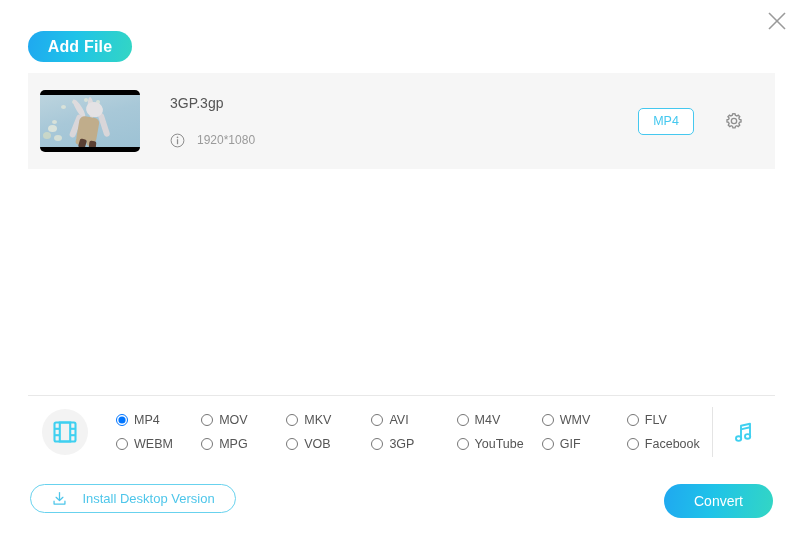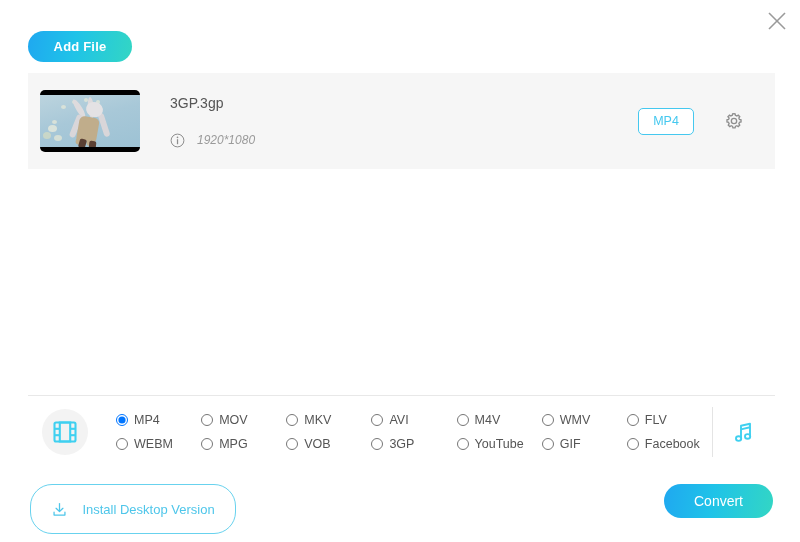--- a/index.html
+++ b/index.html
@@ -44,21 +44,21 @@
     border-radius: 30px;
     font-family: "Liberation Sans", sans-serif;
     cursor: pointer;
     display: flex;
     align-items: center;
     justify-content: center;
   }
   .addfile-btn {
     width: 104px;
     height: 31px;
-    font-size: 13px;
+    font-size: 16px;
     font-weight: bold;
     letter-spacing: .2px;
   }
 
   
   .file-row {
     position: absolute;
     left: 28px;
     top: 73px;
     width: 747px;
@@ -149,21 +149,20 @@
     margin-bottom: 22px;
   }
   .file-sub {
     display: flex;
     align-items: center;
   }
   .info-icon { margin-right: 12px; display: block; }
   .file-res {
     font-size: 12px;
     color: #9a9a9a;
-    font-style: italic;
   }
   .format-badge {
     width: 56px;
     height: 27px;
     border: 1px solid #45c8ef;
     border-radius: 5px;
     color: #45c8ef;
     font-size: 12.5px;
     display: flex;
     align-items: center;
@@ -234,21 +233,21 @@
     cursor: pointer;
     flex: 0 0 auto;
   }
 
   
   .install-btn {
     position: absolute;
     left: 30px;
     top: 484px;
     width: 206px;
-    height: 50px;
+    height: 29px;
     border: 1px solid #68d2ee;
     border-radius: 22px;
     background: #fff;
     display: flex;
     align-items: center;
     justify-content: center;
     color: #4ec6ea;
     font-size: 13px;
     cursor: pointer;
   }

